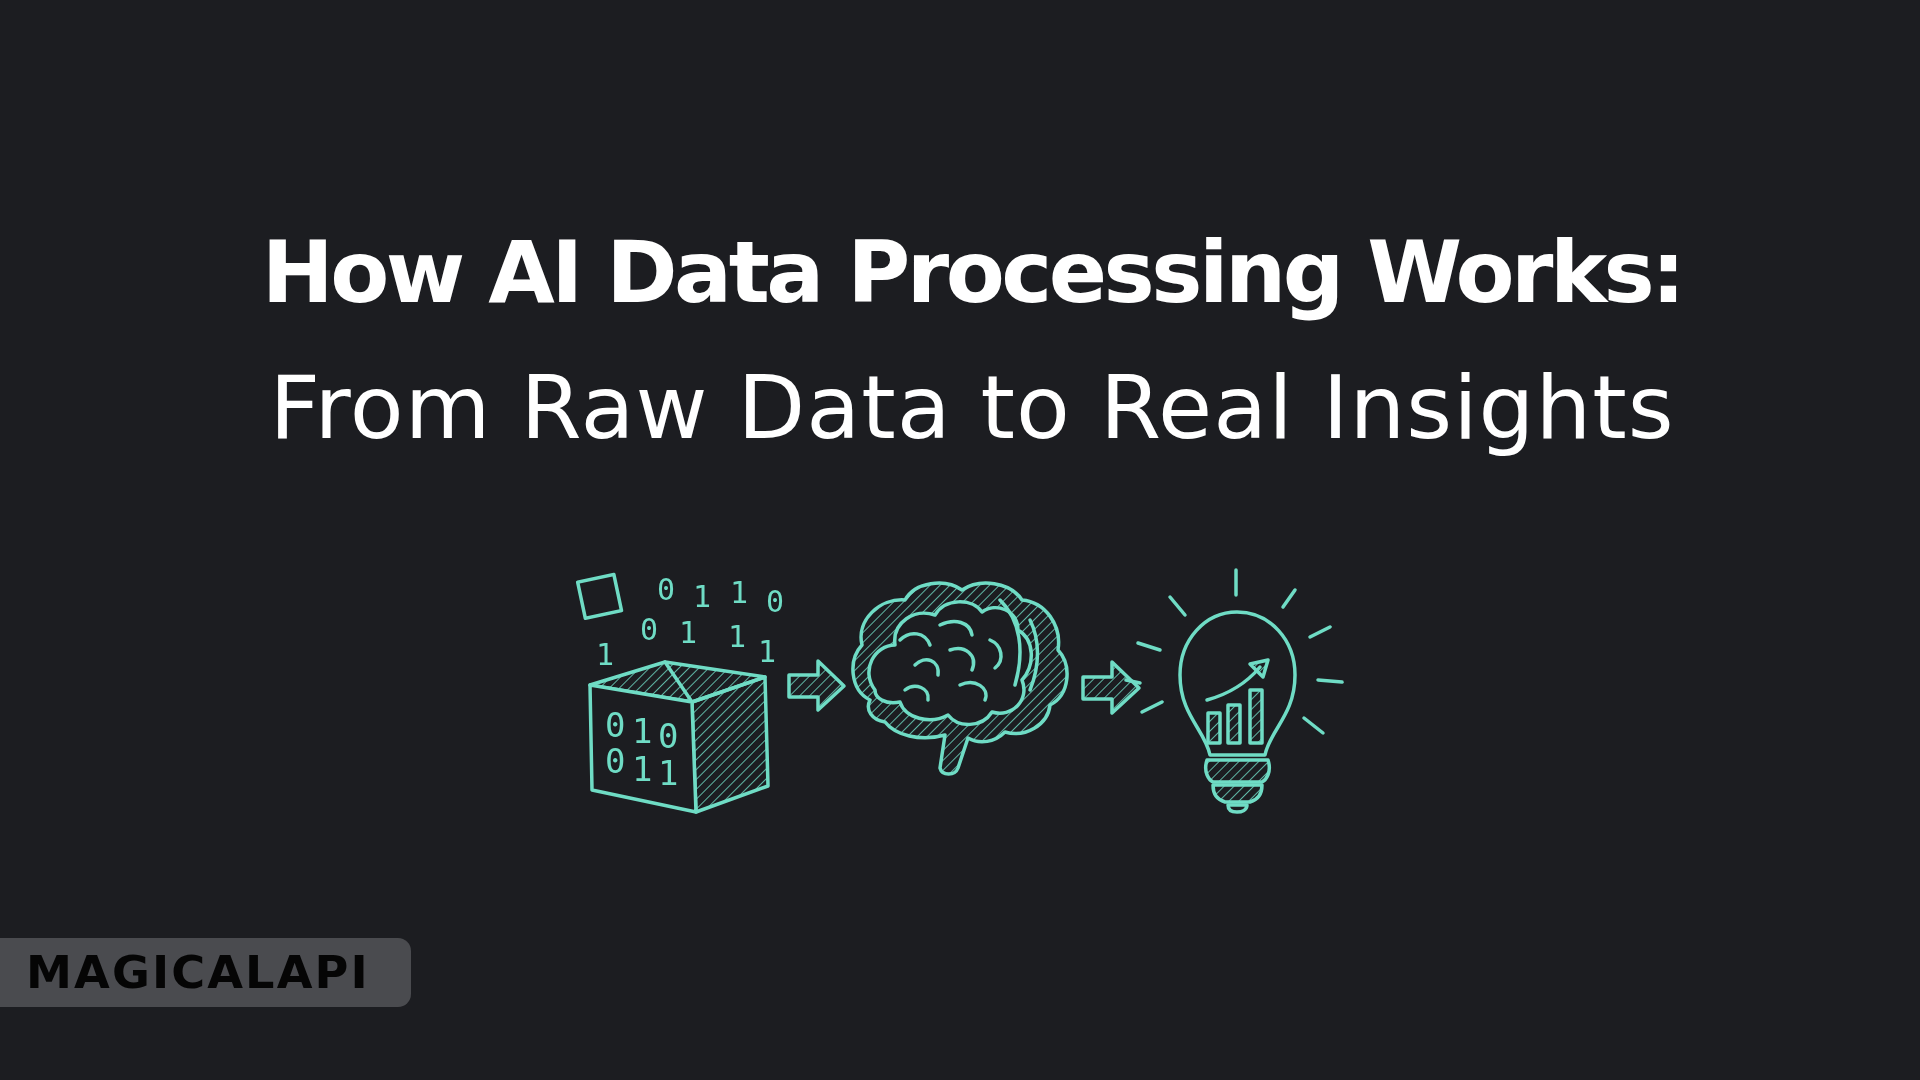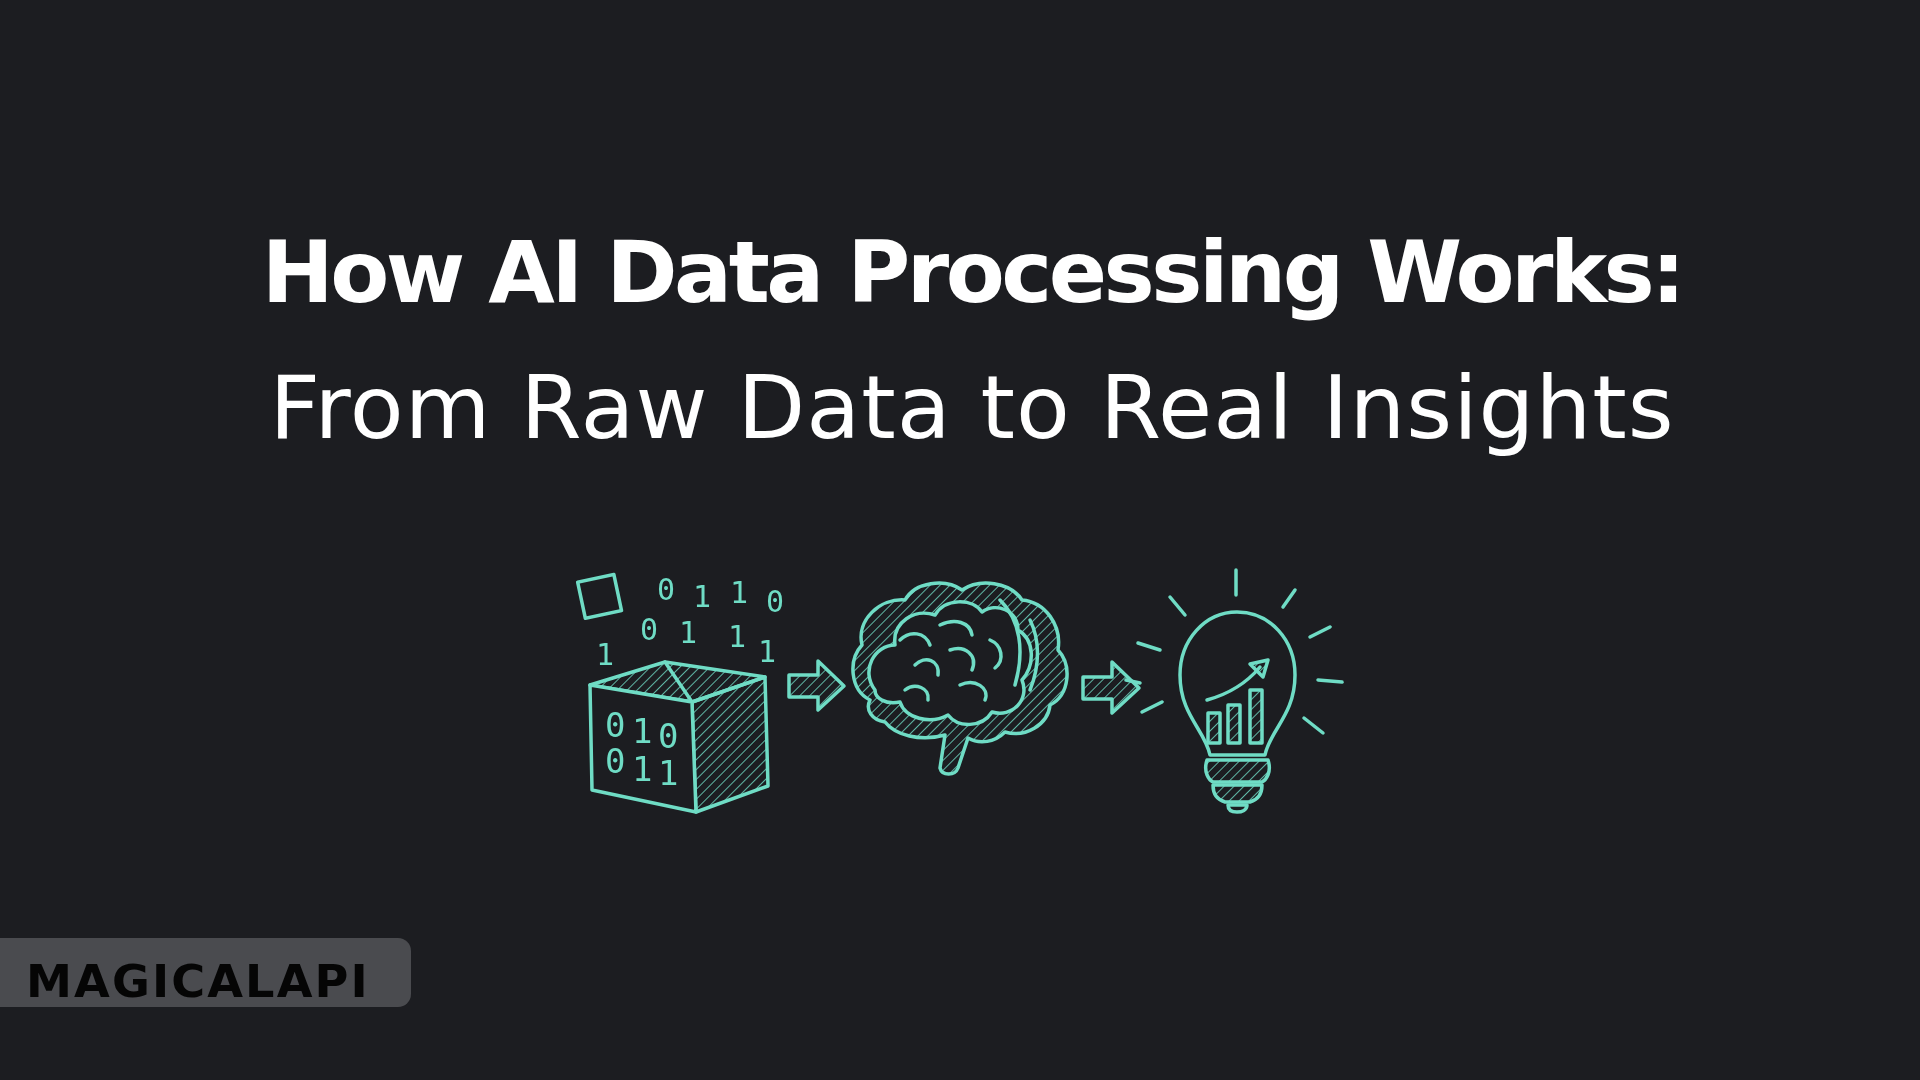--- a/index.html
+++ b/index.html
@@ -19,21 +19,21 @@
   .title.line2 {
     top: 356px; font-size: 88px; font-weight: normal; letter-spacing: 1px;
   }
   .illustration {
     position: absolute; left: 560px; top: 560px; width: 800px; height: 260px;
   }
   .illustration svg { display: block; }
   .logo-badge {
     position: absolute; left: 0; top: 938px; width: 411px; height: 69px;
     background: #4a4b4f; border-radius: 0 13px 13px 0;
-    display: flex; align-items: flex-end;
+    display: flex; align-items: center;
   }
   .logo-text {
     margin-left: 26px; color: #050505;
     font-family: "DejaVu Sans", sans-serif; font-weight: bold;
     font-size: 44px; letter-spacing: 2px; transform: scaleX(1.05);
     transform-origin: left center;
   }
 </style>
 </head>
 <body>

